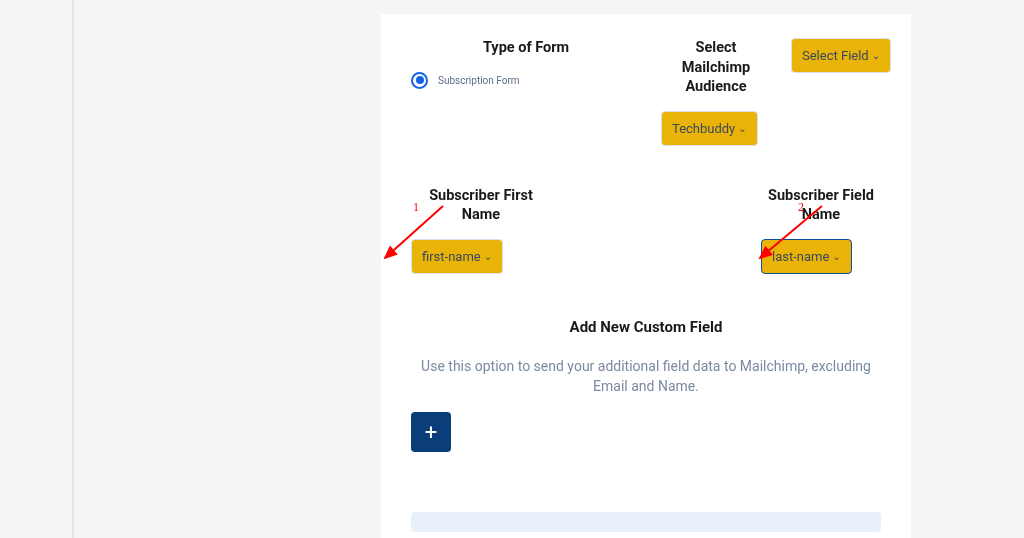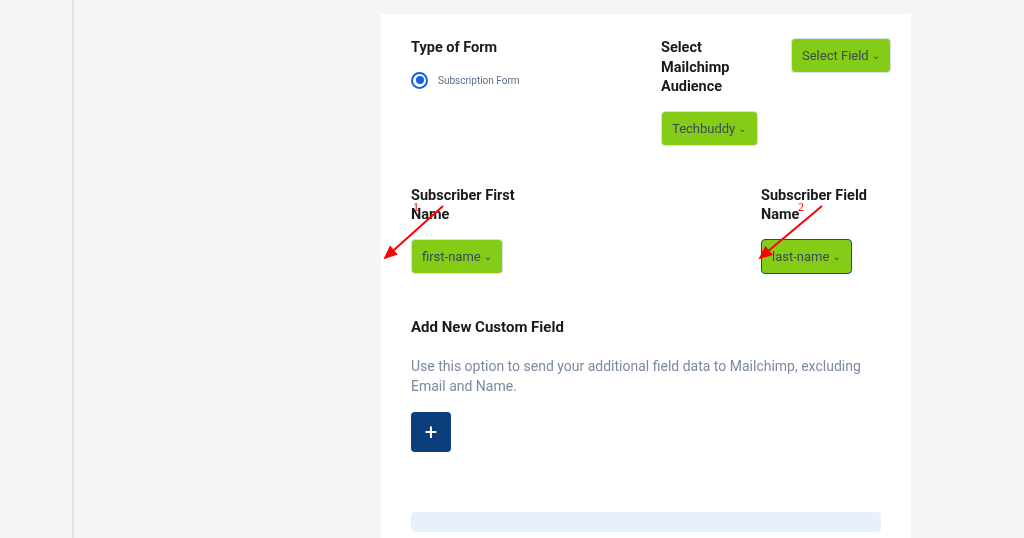--- a/index.html
+++ b/index.html
@@ -17,20 +17,21 @@
       height: 100%;
     }
     .panel {
       background: #fff;
       width: 530px;
       margin-left: 268px;
       margin-right: 0;
       height: 100%;
       padding: 0 30px 8px 30px;
       position: relative;
+      text-align: center;
     }
     .header-bar {
       background: #f4f5f7;
       height: 14px;
       margin: 0 -30px 24px -30px;
     }
     .row {
       display: flex;
       gap: 20px;
       margin-bottom: 40px;
@@ -72,21 +73,21 @@
       height: 8px;
       border-radius: 50%;
       background: #1463e6;
     }
     .radio-label {
       color: #5a6e8c;
       font-size: 10px;
     }
     .select-box {
       border: 1px solid #d9e1ec;
-      background: #84cc16;
+      background: #eab308;
       border-radius: 4px;
       padding: 9px 10px;
       font-size: 13px;
       color: #3a4a5e;
       display: flex;
       align-items: center;
       justify-content: space-between;
       cursor: pointer;
       min-width: 90px;
       width: fit-content;

